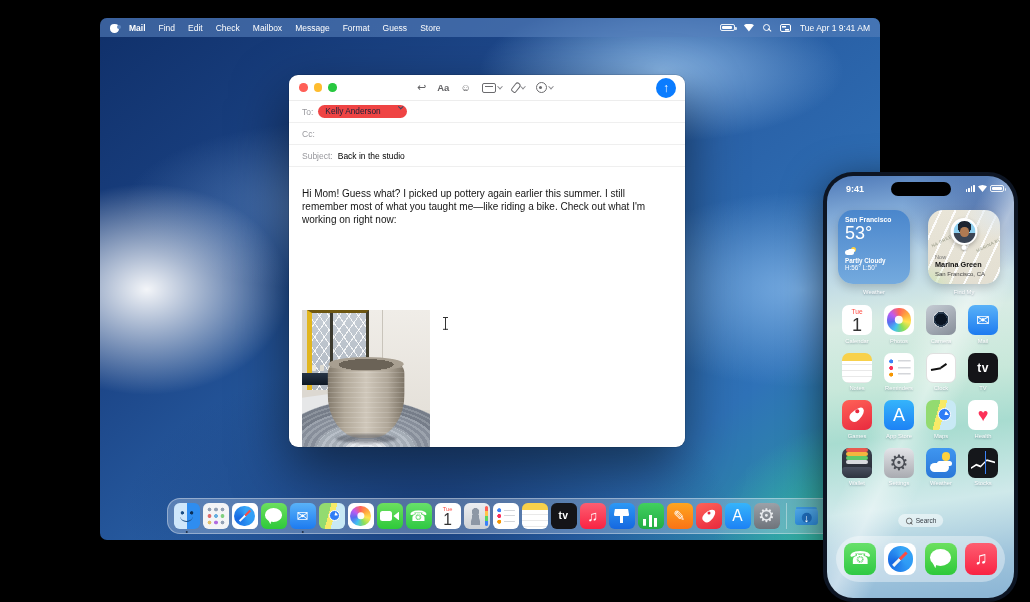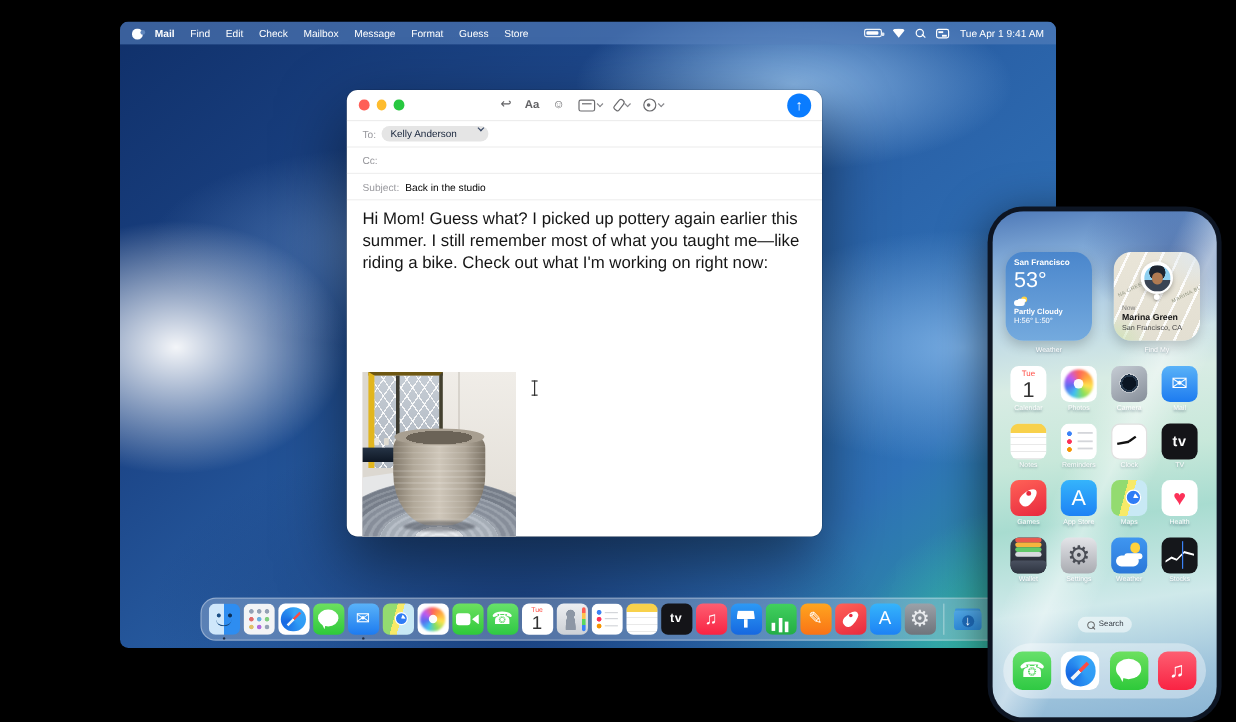--- a/index.html
+++ b/index.html
@@ -53,32 +53,32 @@
   .tb-emoji{font-size:10px;}
   .chev{width:4px;height:4px;border-right:1.1px solid #8a8a8e;border-bottom:1.1px solid #8a8a8e;transform:rotate(45deg) translate(-1px,-1px);}
   .ic-stationery{position:relative;width:14px;height:10px;border:1.1px solid #6b6b6e;border-radius:2px;
     background-image:linear-gradient(#6b6b6e,#6b6b6e);background-size:8px 1.2px;background-position:2px 2.5px;background-repeat:no-repeat;}
   .ic-clip{width:6px;height:11px;border:1.2px solid #6b6b6e;border-radius:3px 3px 2px 2px;transform:rotate(38deg);}
   .ic-media{position:relative;width:11px;height:11px;border:1.1px solid #6b6b6e;border-radius:50%;}
   .ic-media::before{content:'';position:absolute;left:2.5px;top:3px;width:3px;height:3px;border-radius:50%;background:#6b6b6e;}
   .send-btn{position:absolute;right:9px;top:3px;width:20px;height:20px;border-radius:50%;background:#0a7cff;
     display:flex;align-items:center;justify-content:center;color:#fff;font-size:12px;font-weight:bold;line-height:1;}
   .mw-row{display:flex;align-items:center;height:22px;padding:0 13px;border-bottom:1px solid #efefef;font-size:8.5px;color:#98989d;gap:5px;}
-  .token{background:#e5e5e5;color:#16233a;border-radius:7px;padding:1px 5px 1.5px 7px;display:flex;align-items:flex-start;gap:18px;font-size:8.3px;}
+  .token{background:#ef4444;color:#16233a;border-radius:7px;padding:1px 5px 1.5px 7px;display:flex;align-items:flex-start;gap:18px;font-size:8.3px;}
   .token .chev{border-color:#3a4a66;width:3.5px;height:3.5px;}
   .subject-value{color:#000;}
   .mw-info{background:#f6f6f7;justify-content:space-between;}
   .info-right{display:flex;align-items:center;gap:5px;}
   .select{position:relative;width:66px;height:14px;background:#f1f1f3;border:1px solid #d6d6da;border-radius:4px;
     display:flex;align-items:center;padding:0 5px;font-size:8px;color:#1c1c1e;}
   .updown{position:absolute;right:4px;top:2px;width:6px;height:9px;}
   .updown::before{content:'';position:absolute;top:0;left:1px;border-left:2.5px solid transparent;border-right:2.5px solid transparent;border-bottom:3px solid #6e6e73;}
   .updown::after{content:'';position:absolute;bottom:0;left:1px;border-left:2.5px solid transparent;border-right:2.5px solid transparent;border-top:3px solid #6e6e73;}
   .mw-body{position:relative;height:258px;}
-  .body-text{position:absolute;left:13px;top:6px;width:366px;font-size:14px;line-height:1.3;color:#151515;}
+  .body-text{position:absolute;left:13px;top:20px;width:366px;font-size:10px;line-height:1.3;color:#151515;}
 
   
   .pottery{position:absolute;left:13px;top:143px;width:128px;height:173px;background:#dcd8d1;overflow:hidden;}
   .p-wall{position:absolute;right:0;top:0;width:64px;height:100px;background:linear-gradient(180deg,#f0ede8,#e5e1da);}
   .p-wall::before{content:'';position:absolute;left:16px;top:0;bottom:0;width:1px;background:#c9c4bb;}
   .p-window{position:absolute;left:5px;top:0;width:62px;height:80px;background:
     repeating-linear-gradient(55deg,rgba(255,255,255,.85) 0 1px,transparent 1px 8px),
     repeating-linear-gradient(-55deg,rgba(255,255,255,.85) 0 1px,transparent 1px 8px),
     linear-gradient(#c6cdd5,#adb5bf);
     border-left:5px solid #e2b61e;border-top:3px solid #6e5712;border-right:3px solid #43402f;}
@@ -452,20 +452,34 @@
         </div>
         <div class="dock-item">
           <div class="app-icon icon-trash"></div>
         </div>
       </div>
   </div>
 
   <div class="iphone">
     <div class="iphone-screen">
 
+      <div class="ip-status">
+        <span class="ip-time">9:41</span>
+        <div class="island"></div>
+        <div class="ip-sticons">
+          <span class="sigbars">
+              <i style="height:3px"></i>
+              <i style="height:4.2px"></i>
+              <i style="height:5.4px"></i>
+              <i style="height:6.5px"></i>
+            </span>
+          <span class="wifi small"></span>
+          <span class="batt ip"></span>
+        </div>
+      </div>
 
       <div class="widgets">
         <div class="widget weather-widget">
           <div class="ww-city">San Francisco</div>
           <div class="ww-temp">53°</div>
           <div class="ww-icon"></div>
           <div class="ww-cond">Partly Cloudy</div>
           <div class="ww-hilo">H:56° L:50°</div>
         </div>
         <div class="widget findmy-widget">

